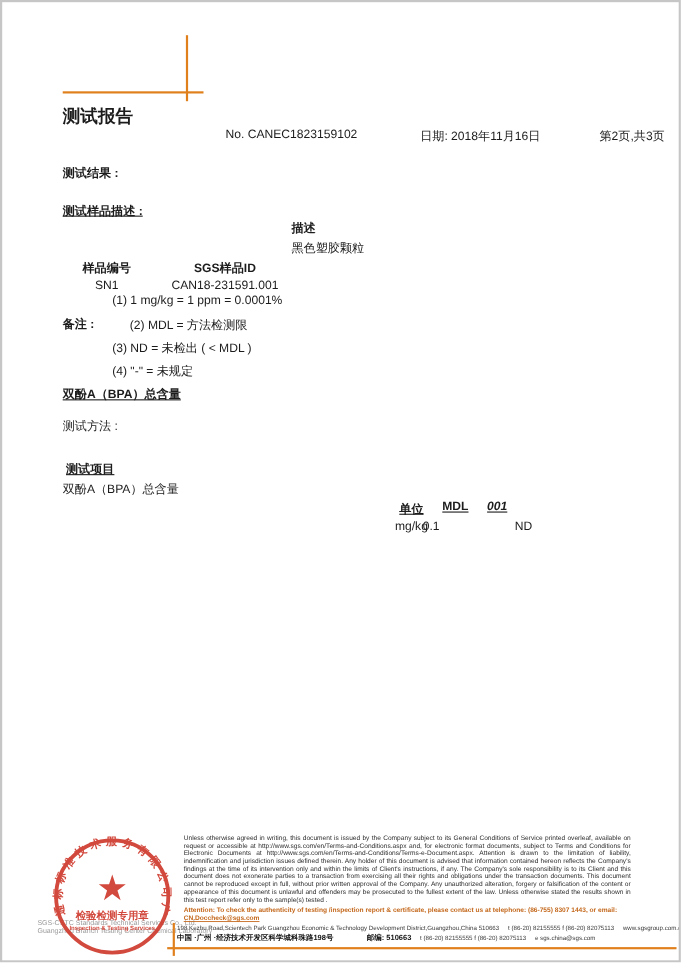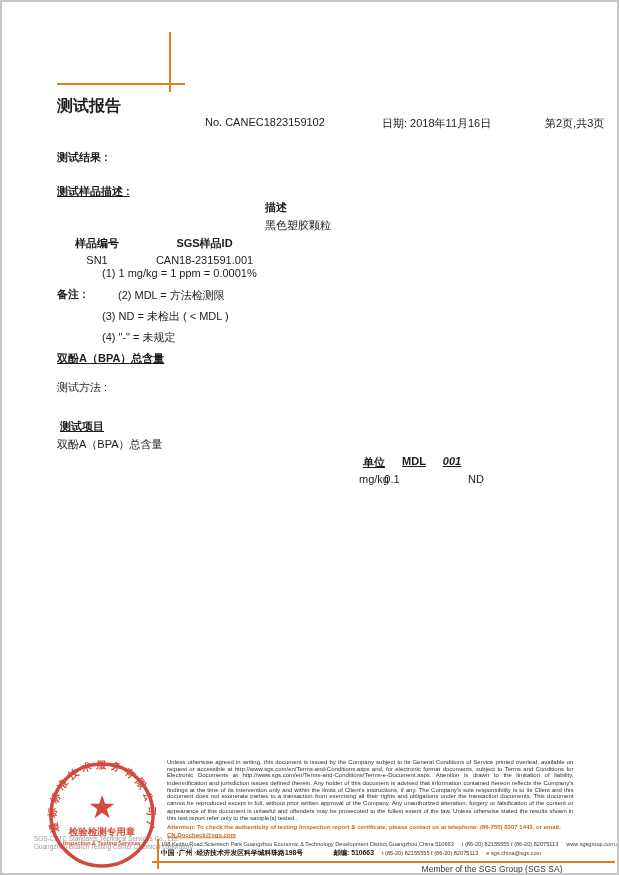--- a/index.html
+++ b/index.html
@@ -122,15 +122,14 @@
       <span class="addr-cn">中国 ·广州 ·经济技术开发区科学城科珠路198号</span>
       <span class="addr-cn" style="margin-left:28px;">邮编: 510663</span>
       <span class="addr-en">t (86-20) 82155555   f (86-20) 82075113</span>
       <span class="addr-en">e  sgs.china@sgs.com</span>
     </div>
   </div>
 
   <div class="orange-tick"></div>
   <div class="orange-rule"></div>
 
-  <div class="abs member" style="left:380px;top:862px;width:220px;text-align:center;">Member of the SGS Group (SGS SA)</div>
 
 </div>
 
 </body></html>

